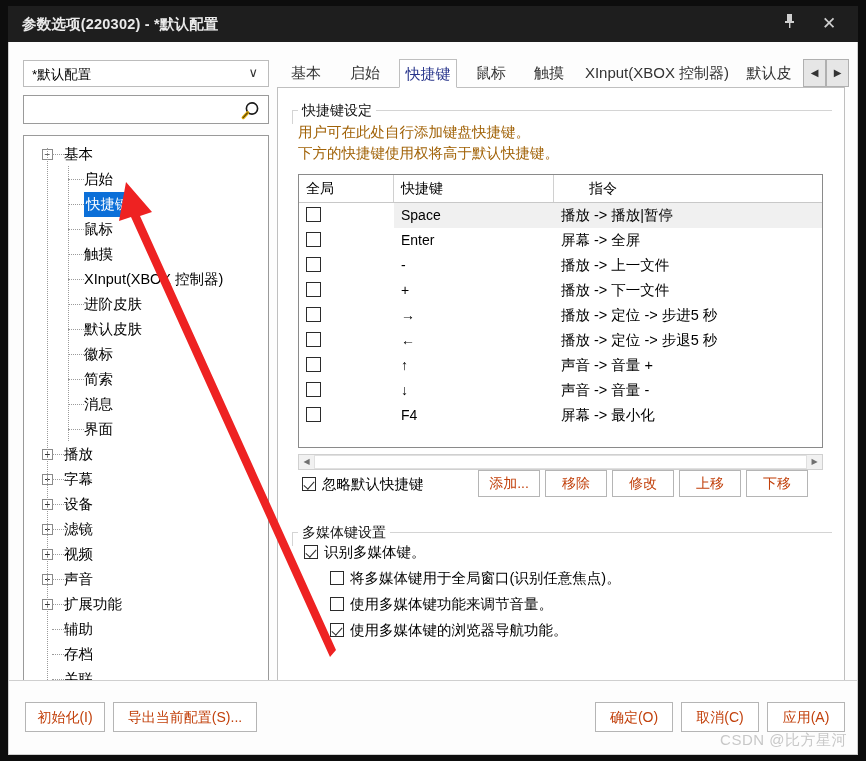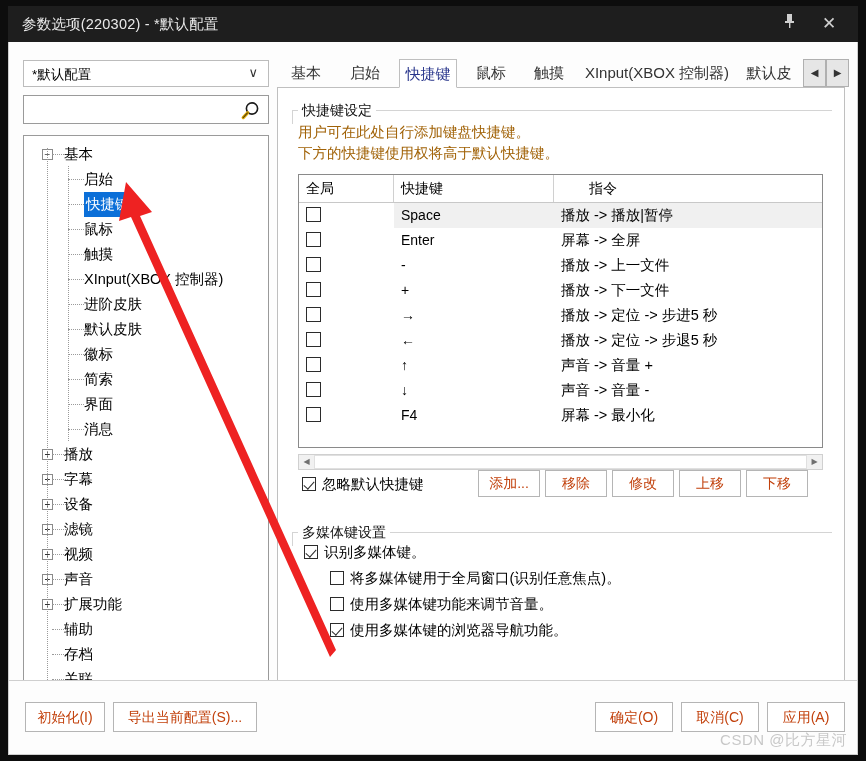--- a/index.html
+++ b/index.html
@@ -15,21 +15,21 @@
     background:#ffffff;
     box-sizing:border-box;
   }
   
   .titlebar{
     position:absolute;left:0;top:0;width:850px;height:36px;
     background:#1e1e1e;color:#f0f0f0;
   }
   .title-text{
     position:absolute;left:14px;top:9px;
-    font-size:14.5px;font-weight:normal;letter-spacing:.2px;color:#eaeaea;
+    font-size:14.5px;font-weight:bold;letter-spacing:.2px;color:#eaeaea;
   }
   .tb-btn{
     position:absolute;top:6px;width:34px;height:24px;
     color:#cfcfcf;text-align:center;line-height:24px;font-size:15px;
     cursor:default;
   }
   .tb-pin{right:52px;}
   .tb-close{right:12px;font-size:17px;}
   
   .content{
@@ -242,25 +242,25 @@
           <div class="tnode lvl1">
             <span class="hdot" style="left:44px;top:12px;"></span>
             <span class="lbl">徽标</span>
           </div>
           <div class="tnode lvl1">
             <span class="hdot" style="left:44px;top:12px;"></span>
             <span class="lbl">简索</span>
           </div>
           <div class="tnode lvl1">
             <span class="hdot" style="left:44px;top:12px;"></span>
+            <span class="lbl">消息</span>
+          </div>
+          <div class="tnode lvl1">
+            <span class="hdot" style="left:44px;top:12px;"></span>
             <span class="lbl">界面</span>
-          </div>
-          <div class="tnode lvl1">
-            <span class="hdot" style="left:44px;top:12px;"></span>
-            <span class="lbl">消息</span>
           </div>
           <div class="tnode lvl0">
             <span class="expander">+</span>
             <span class="hdot" style="left:28px;top:12px;"></span>
             <span class="lbl">播放</span>
           </div>
           <div class="tnode lvl0">
             <span class="expander">+</span>
             <span class="hdot" style="left:28px;top:12px;"></span>
             <span class="lbl">字幕</span>

